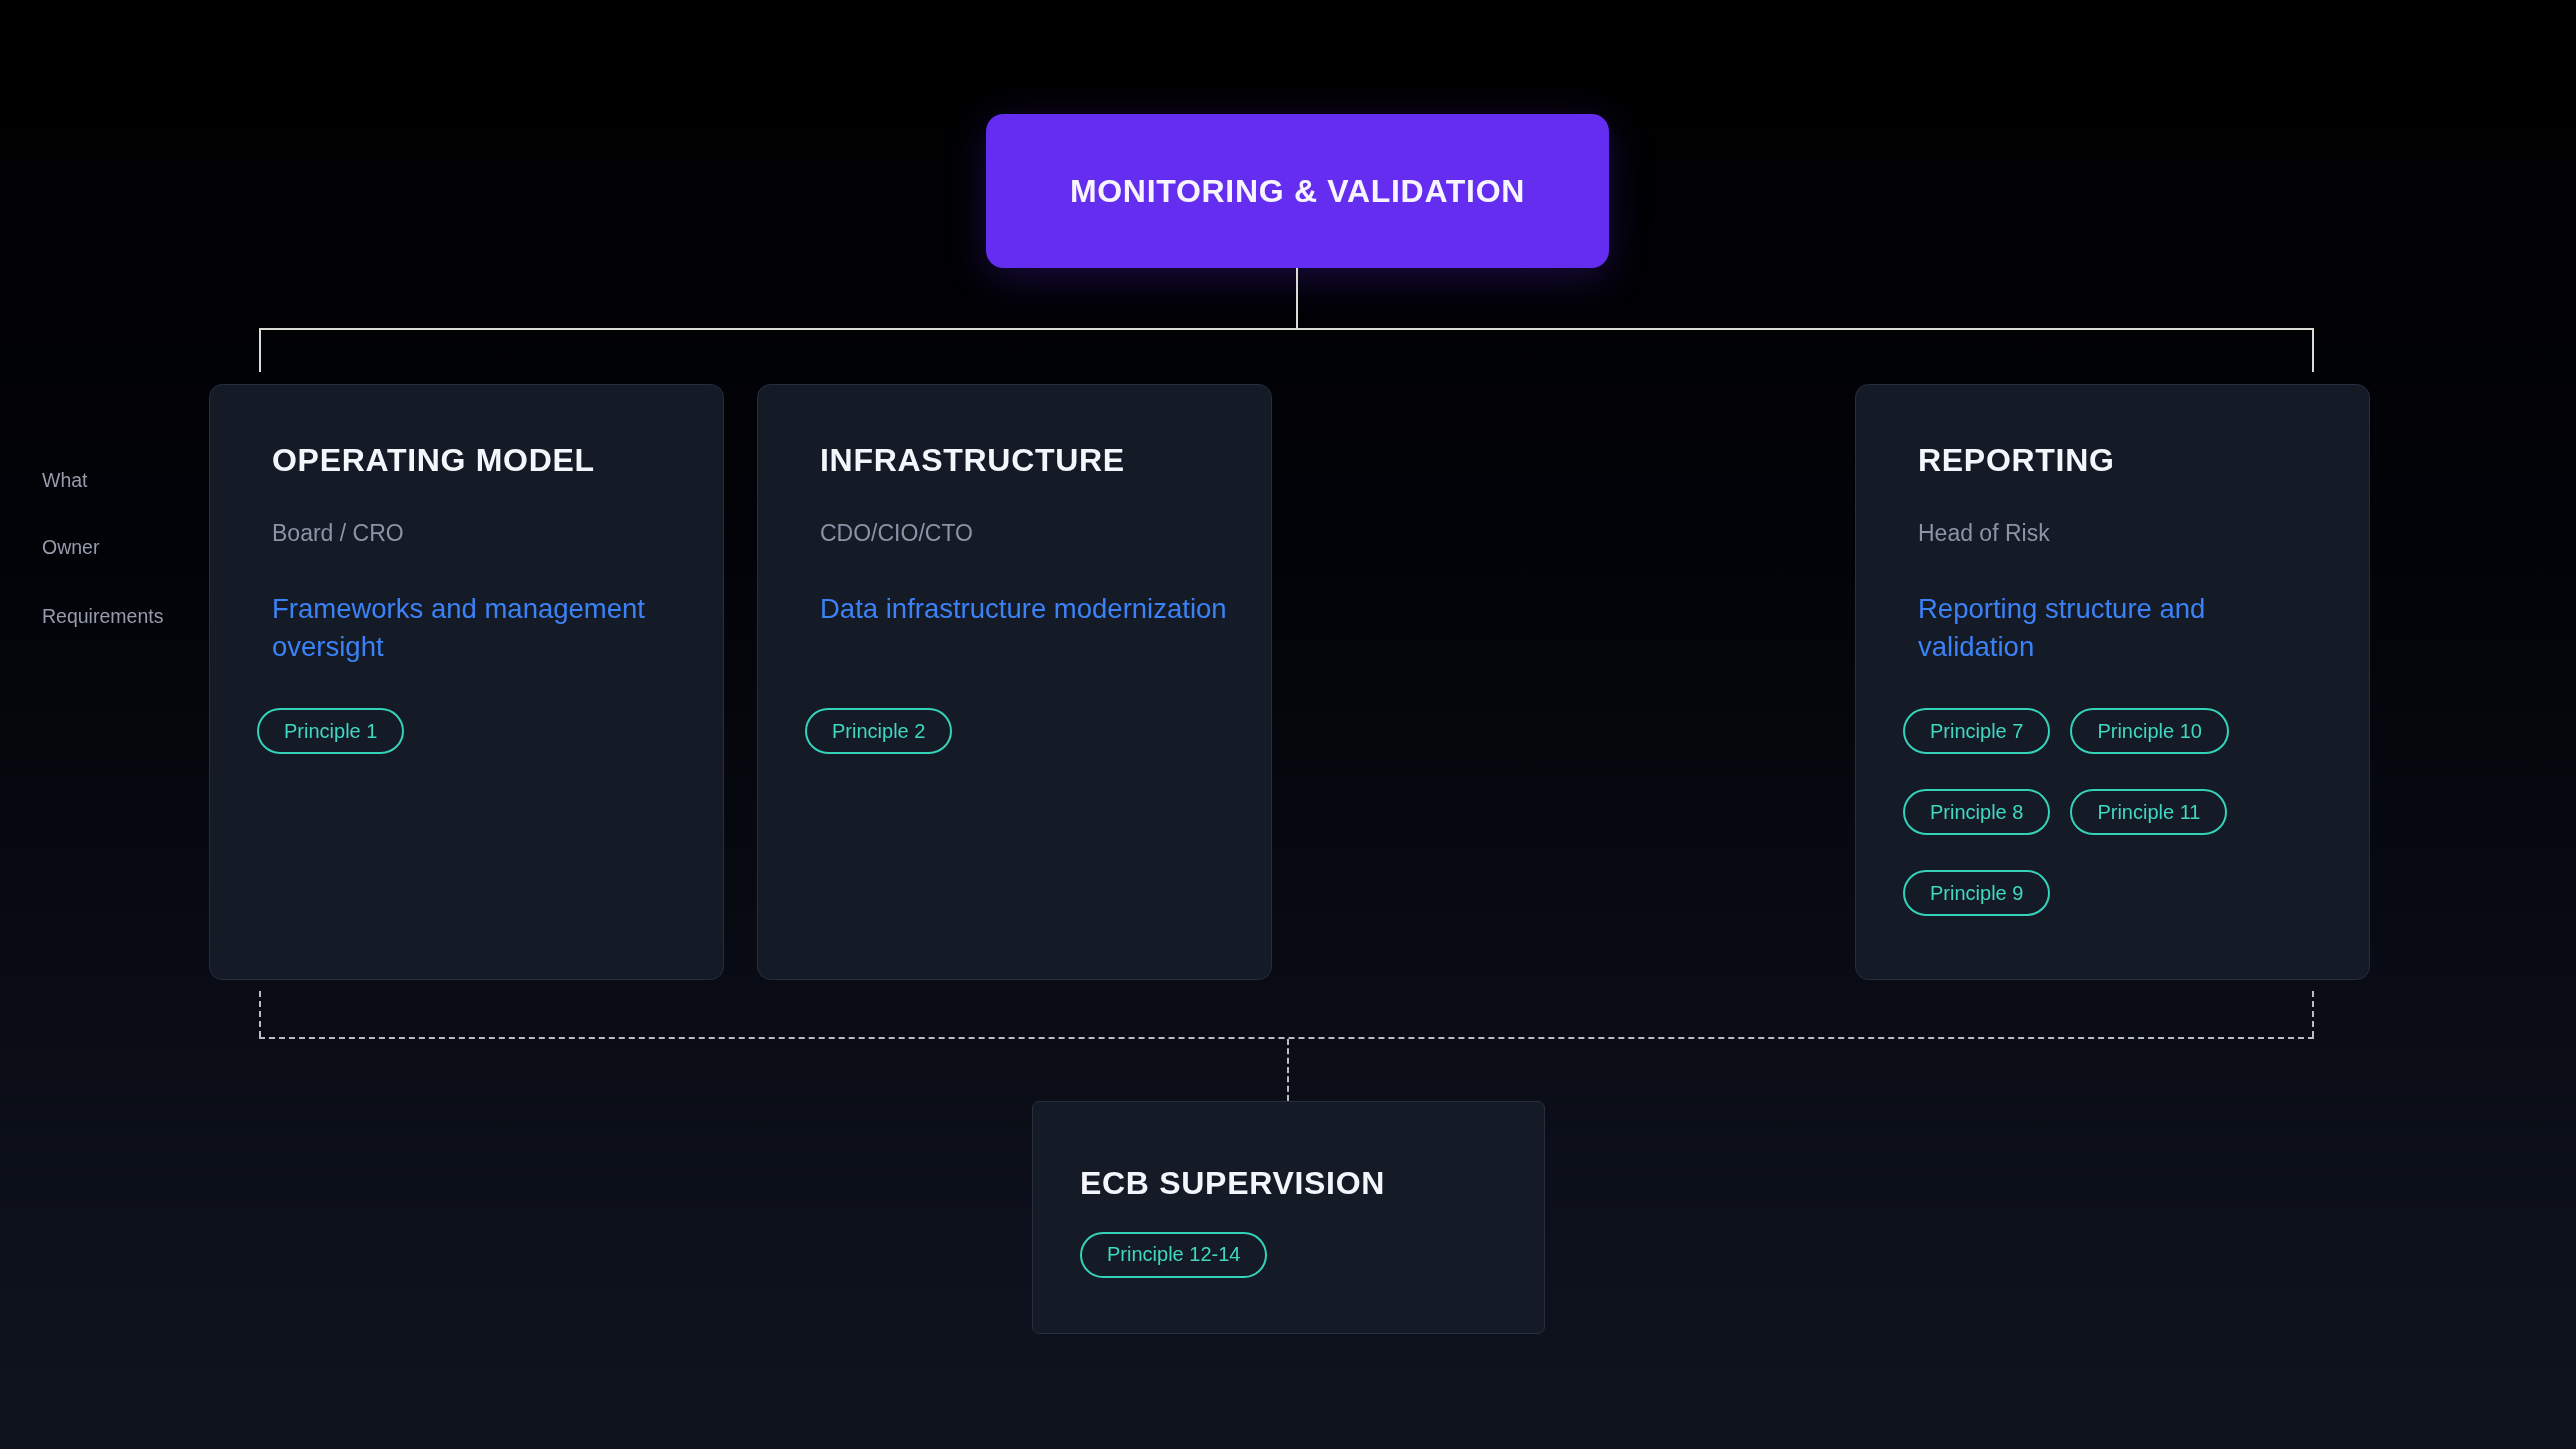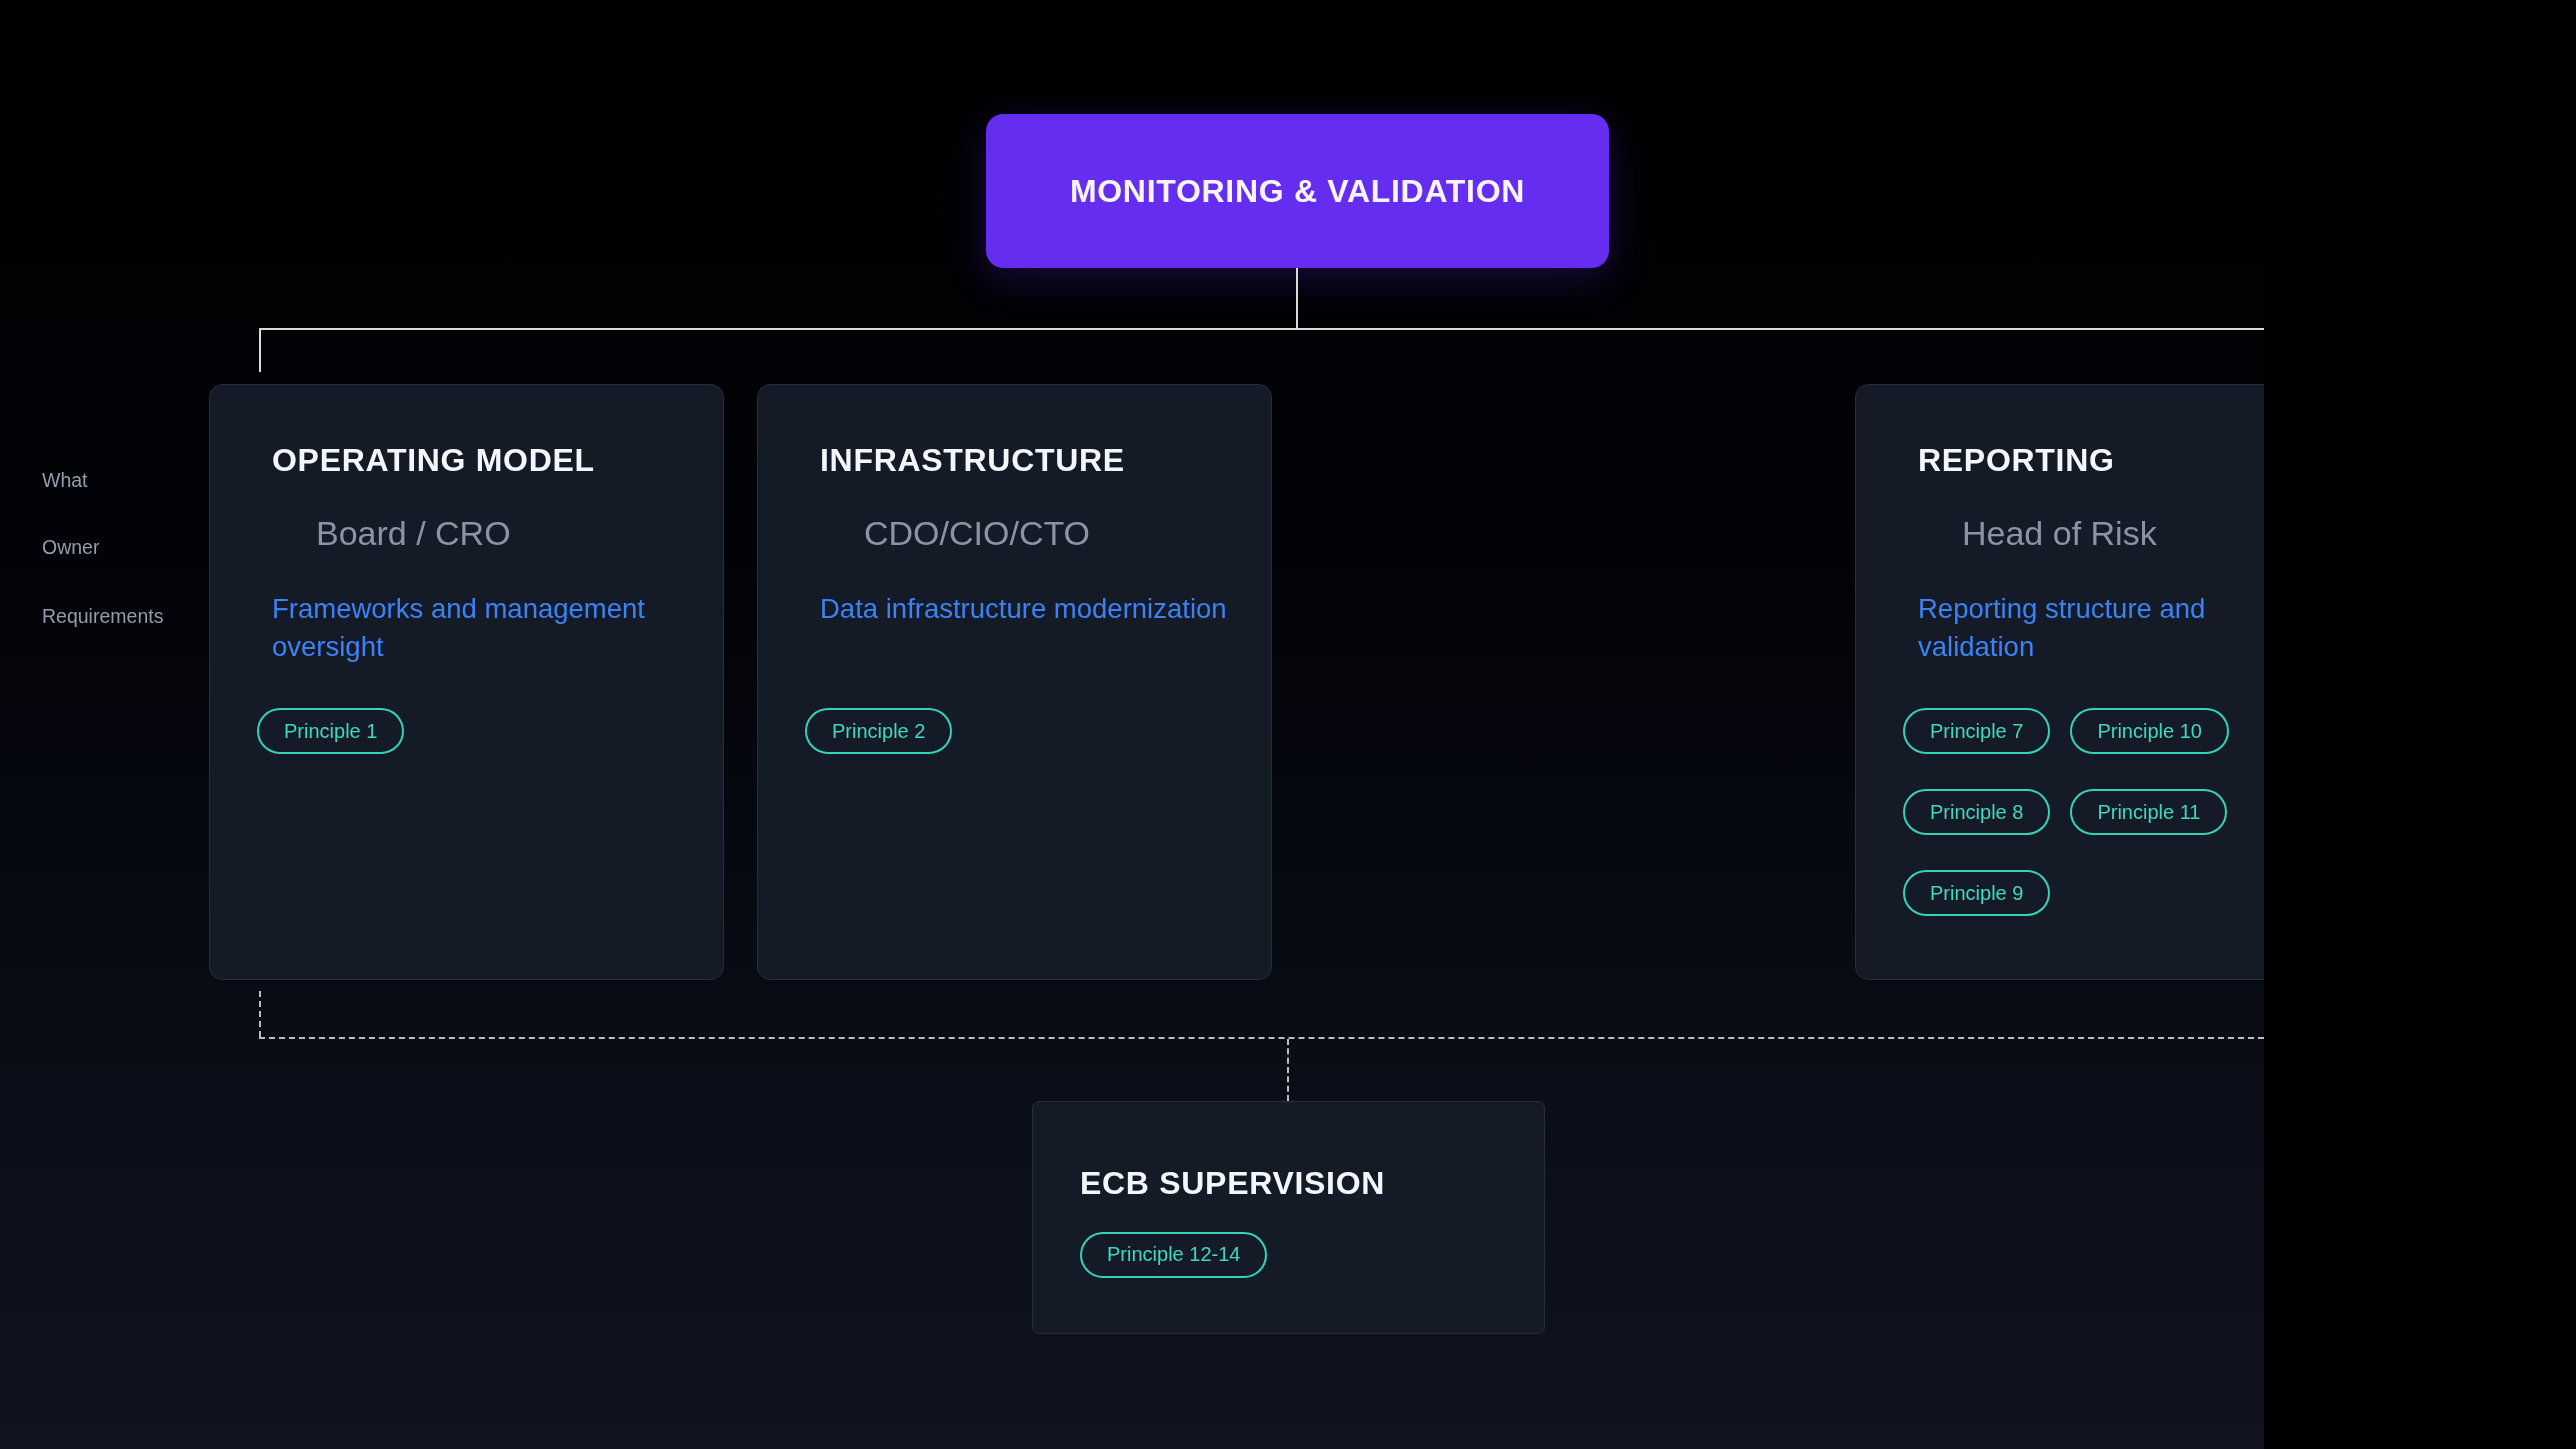--- a/index.html
+++ b/index.html
@@ -2,21 +2,21 @@
 <html style="font-size:10.7px"><head>
 <meta charset="utf-8">
 <style>
   html, body {
     margin: 0;
     padding: 0;
     background: #000;
   }
   .stage {
     position: relative;
-    width: 2264px;
+    width: 2576px;
     height: 1449px;
     overflow: hidden;
     background: linear-gradient(180deg, #000000 0%, #020308 38%, #0a0d16 72%, #10141f 100%);
     font-family: "Liberation Sans", sans-serif;
   }
 
   
   .root-node {
     position: absolute;
     left: 986px;
@@ -91,23 +91,22 @@
     color: #f3f6fa;
     font-size: 32px;
     font-weight: 700;
     letter-spacing: 0.7px;
     line-height: 38px;
     white-space: nowrap;
   }
   .card-owner {
     margin-top: 36px;
     color: #8d93a6;
-    font-size: 34px;
+    font-size: 23px;
     line-height: 36px;
-    margin-left: 44px;
   }
   .card-req {
     margin-top: 39px;
     color: #3b82f6;
     font-size: 27.5px;
     line-height: 38px;
   }
 
   .pills {
     position: absolute;

